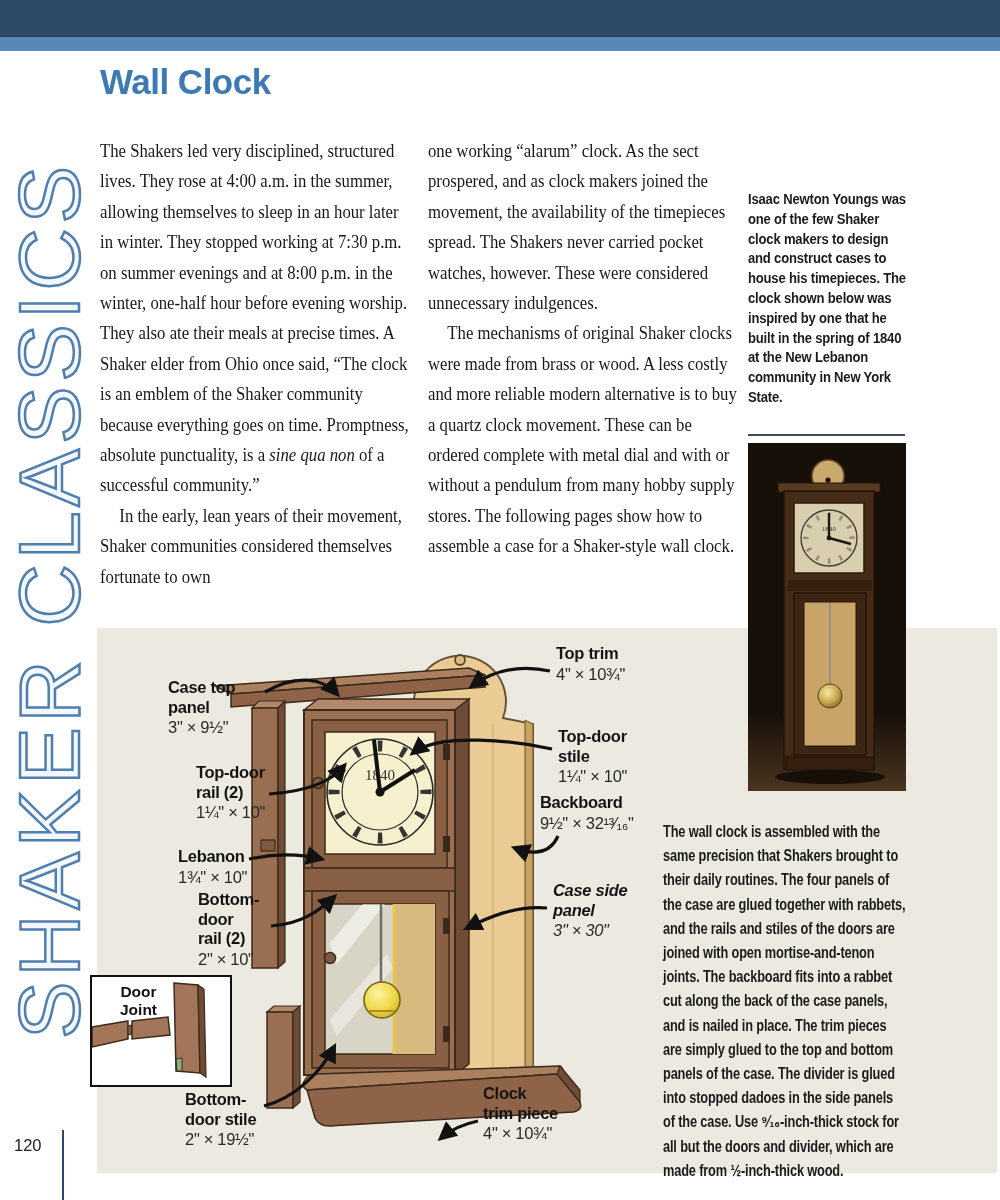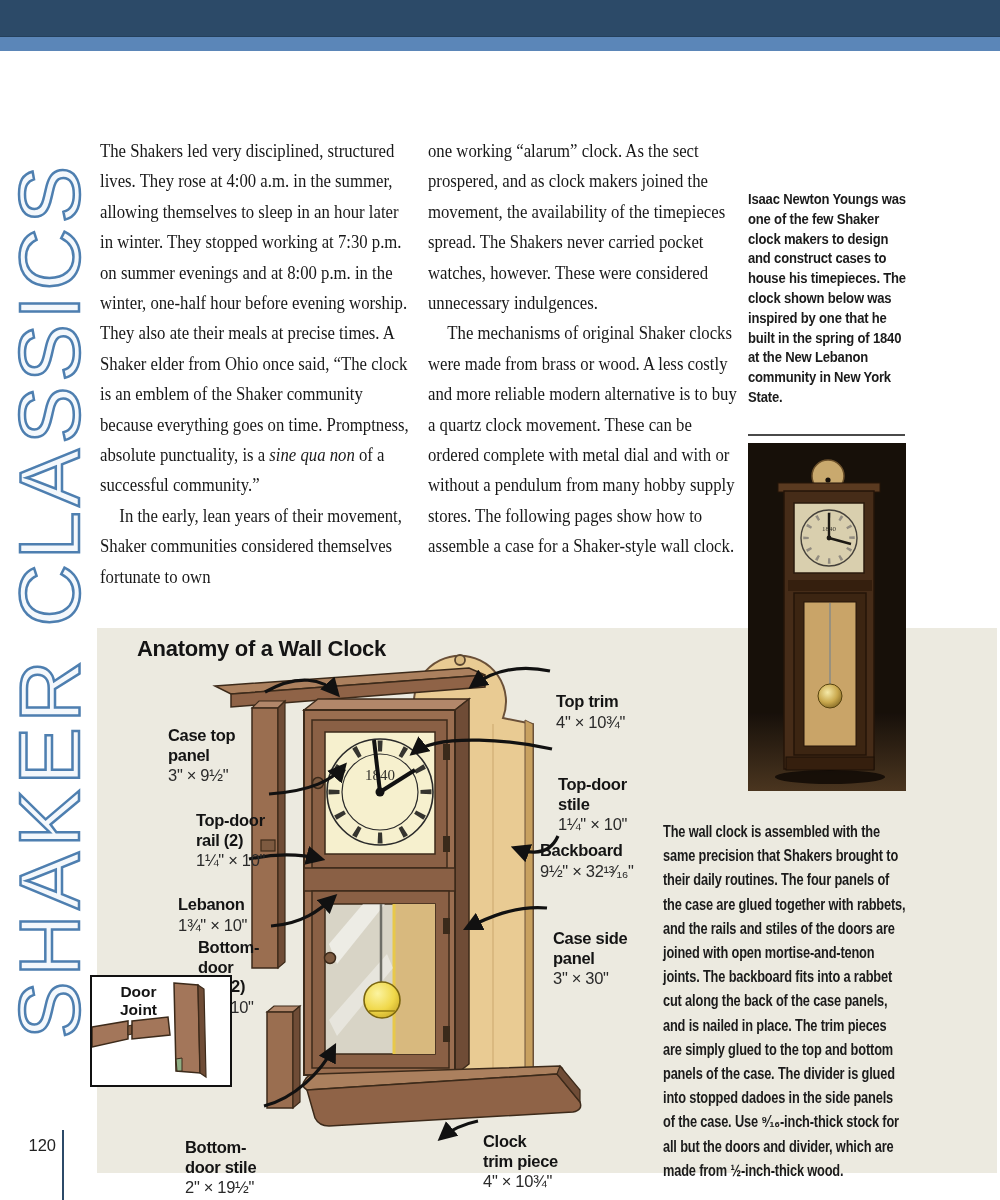--- a/index.html
+++ b/index.html
@@ -41,45 +41,46 @@
 
   
   #photo{left:748px;top:443px;width:158px;height:348px;z-index:5;}
 
   
   #diagram-bg{left:97px;top:628px;width:900px;height:545px;background:#eceae0;}
   #diagram-svg{left:97px;top:628px;width:900px;height:545px;z-index:2;}
   #diagram-title{left:137px;top:636px;font-size:22px;font-weight:bold;color:#141414;z-index:3;letter-spacing:-0.3px;}
 
   .dlabel{z-index:4;color:#141414;}
-  .dlabel .nm{font-size:16.5px;line-height:19.5px;font-weight:bold;white-space:pre-line;letter-spacing:-0.3px;margin-top:48px;}
+  .dlabel .nm{font-size:16.5px;line-height:19.5px;font-weight:bold;white-space:pre-line;letter-spacing:-0.3px;}
   .dlabel .dm{font-size:16.5px;line-height:20px;font-weight:normal;color:#2a2a2a;letter-spacing:-0.3px;}
 
   
   #door-joint{left:90px;top:975px;width:138px;height:108px;background:#ffffff;
               border:2px solid #111111;z-index:4;}
   #door-joint .djtitle{position:absolute;left:28px;top:6px;font-size:15.5px;font-weight:bold;
                        line-height:18px;color:#141414;white-space:pre-line;text-align:center;}
 
   
-  #pageno{left:14px;top:1136px;width:42px;text-align:right;font-size:16.5px;color:#222222;z-index:6;}
+  #pageno{left:14px;top:1136px;width:42px;font-size:16.5px;color:#222222;z-index:6;}
   #pagerule{left:62px;top:1130px;width:2px;height:70px;background:#2c4a68;z-index:6;}
 </style>
 </head>
 <body>
 
 <div id="page">
 
   <div class="abs" id="topbar"></div>
   <div class="abs" id="accentbar"></div>
 
   <div class="abs" id="banner">
     <span>SHAKER CLASSICS</span>
   </div>
 
+  <div class="abs" id="headline">Wall Clock</div>
 
   <div class="abs bodycol" id="col1">
     <p><span>The Shakers led very disciplined, structured lives. They rose at 4:00 a.m. in the summer, allowing themselves to sleep in an hour later in winter. They stopped working at 7:30 p.m. on summer evenings and at 8:00 p.m. in the winter, one-half hour before evening worship. They also ate their meals at precise times. A Shaker elder from Ohio once said, “The clock is an emblem of the Shaker community because everything goes on time. Promptness, absolute punctuality, is a </span><span class="it">sine qua non</span><span> of a successful community.”</span></p>
     <p class="indent">In the early, lean years of their movement, Shaker communities considered themselves fortunate to own</p>
   </div>
 
   <div class="abs bodycol" id="col2">
     <p>one working “alarum” clock. As the sect prospered, and as clock makers joined the movement, the availability of the timepieces spread. The Shakers never carried pocket watches, however. These were considered unnecessary indulgences.</p>
     <p class="indent">The mechanisms of original Shaker clocks were made from brass or wood. A less costly and more reliable modern alternative is to buy a quartz clock movement. These can be ordered complete with metal dial and with or without a pendulum from many hobby supply stores. The following pages show how to assemble a case for a Shaker-style wall clock.</p>
   </div>
@@ -115,21 +116,20 @@
     <rect x="40" y="137" width="84" height="11" fill="#351f0e"></rect>
     <rect x="46" y="150" width="72" height="162" fill="#3c2512" stroke="#241409" stroke-width="1.5"></rect>
     <rect x="56" y="159" width="52" height="144" fill="#c9a468" stroke="#241409" stroke-width="1"></rect>
     <line x1="82" y1="160" x2="82" y2="246" stroke="#8d8d85" stroke-width="1.6"></line>
     <circle cx="82" cy="253" r="12" fill="url(#pgold)" stroke="#57430f" stroke-width="1"></circle>
     <rect x="38" y="314" width="88" height="13" fill="#351f0e" stroke="#1c1006" stroke-width="1"></rect>
     <ellipse cx="82" cy="334" rx="55" ry="7" fill="#0c0804" opacity="0.8"></ellipse>
   </svg>
 
   <div class="abs" id="diagram-bg"></div>
-  <div class="abs" id="diagram-title">Anatomy of a Wall Clock</div>
 
   <svg class="abs" id="diagram-svg" viewBox="0 0 900 545" width="900" height="545">
     <defs>
       <marker id="ah" markerWidth="6" markerHeight="6" refX="4.6" refY="3" orient="auto">
         <path d="M0,0 L6,3 L0,6 Z" fill="#111"></path>
       </marker>
       <radialGradient id="dgold" cx="38%" cy="32%" r="78%">
         <stop offset="0%" stop-color="#fbf3a0"></stop>
           <stop offset="60%" stop-color="#f0d84a"></stop>
           <stop offset="100%" stop-color="#c9a827"></stop>
@@ -249,21 +249,21 @@
   </div>
   <div class="abs dlabel" style="left:558px;top:727px;">
     <div class="nm">Top-door
 stile</div>
       <div class="dm">1¼" × 10"</div>
   </div>
   <div class="abs dlabel" style="left:540px;top:793px;">
     <div class="nm">Backboard</div>
       <div class="dm">9½" × 32¹³⁄₁₆"</div>
   </div>
-  <div class="abs dlabel" style="left:553px;top:881px;">
+  <div class="abs dlabel" style="left:553px;top:881px;font-style:italic;">
     <div class="nm">Case side
 panel</div>
       <div class="dm">3" × 30"</div>
   </div>
   <div class="abs dlabel" style="left:483px;top:1084px;">
     <div class="nm">Clock
 trim piece</div>
       <div class="dm">4" × 10¾"</div>
   </div>
 

